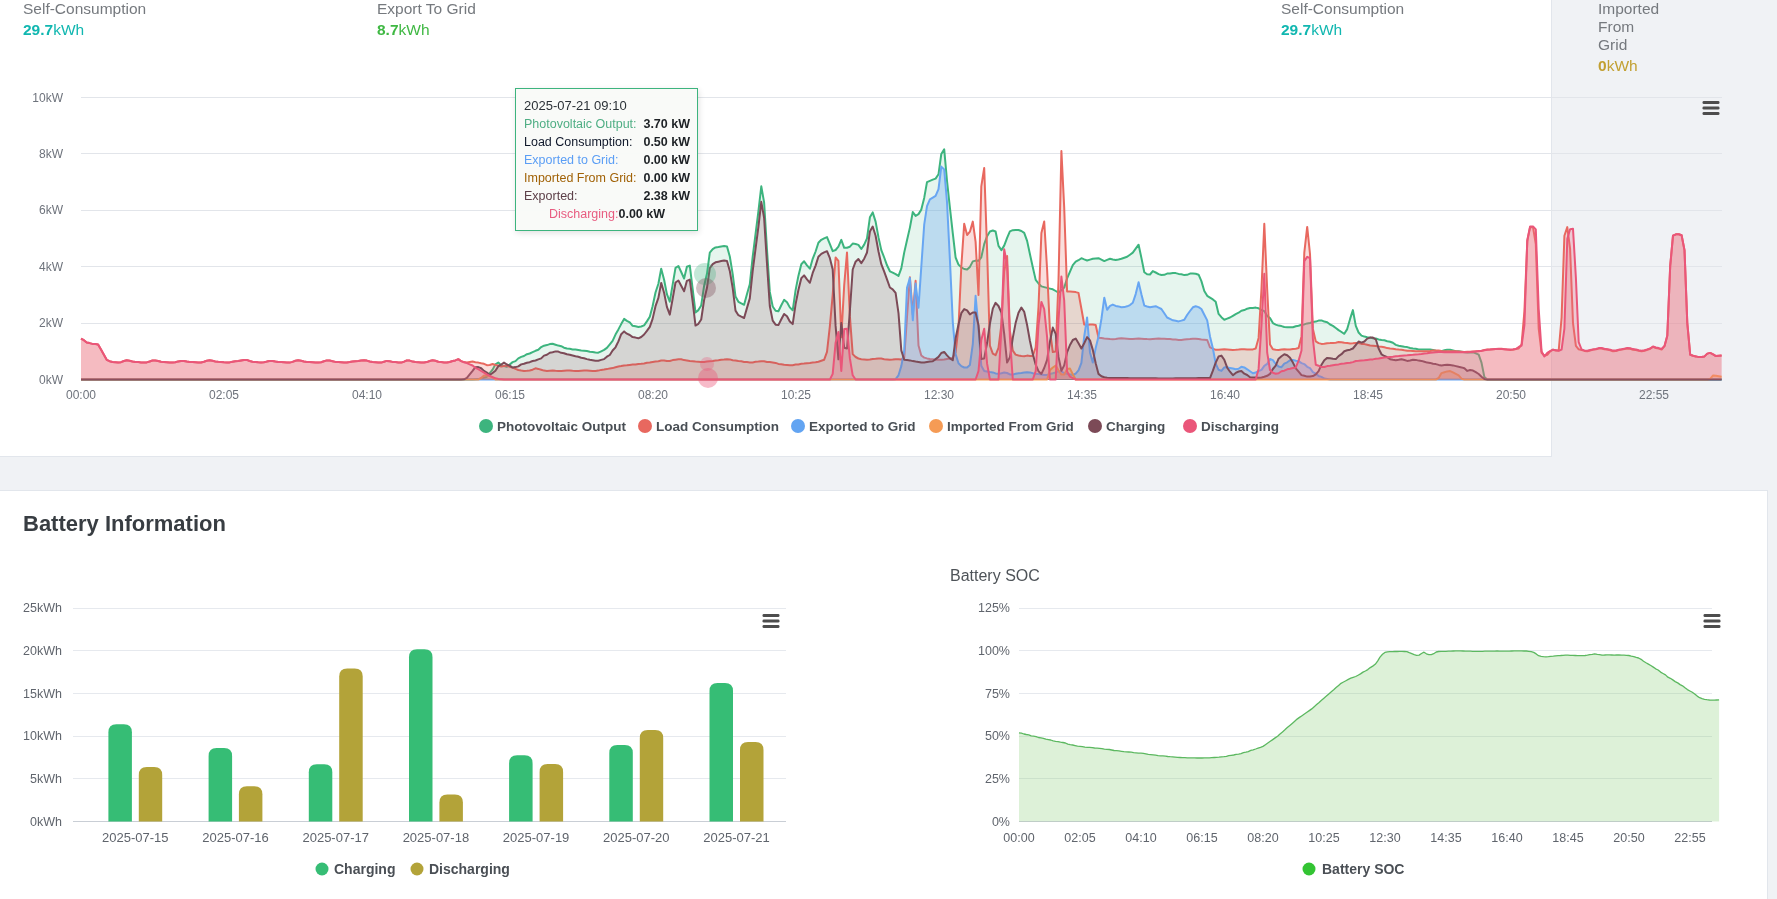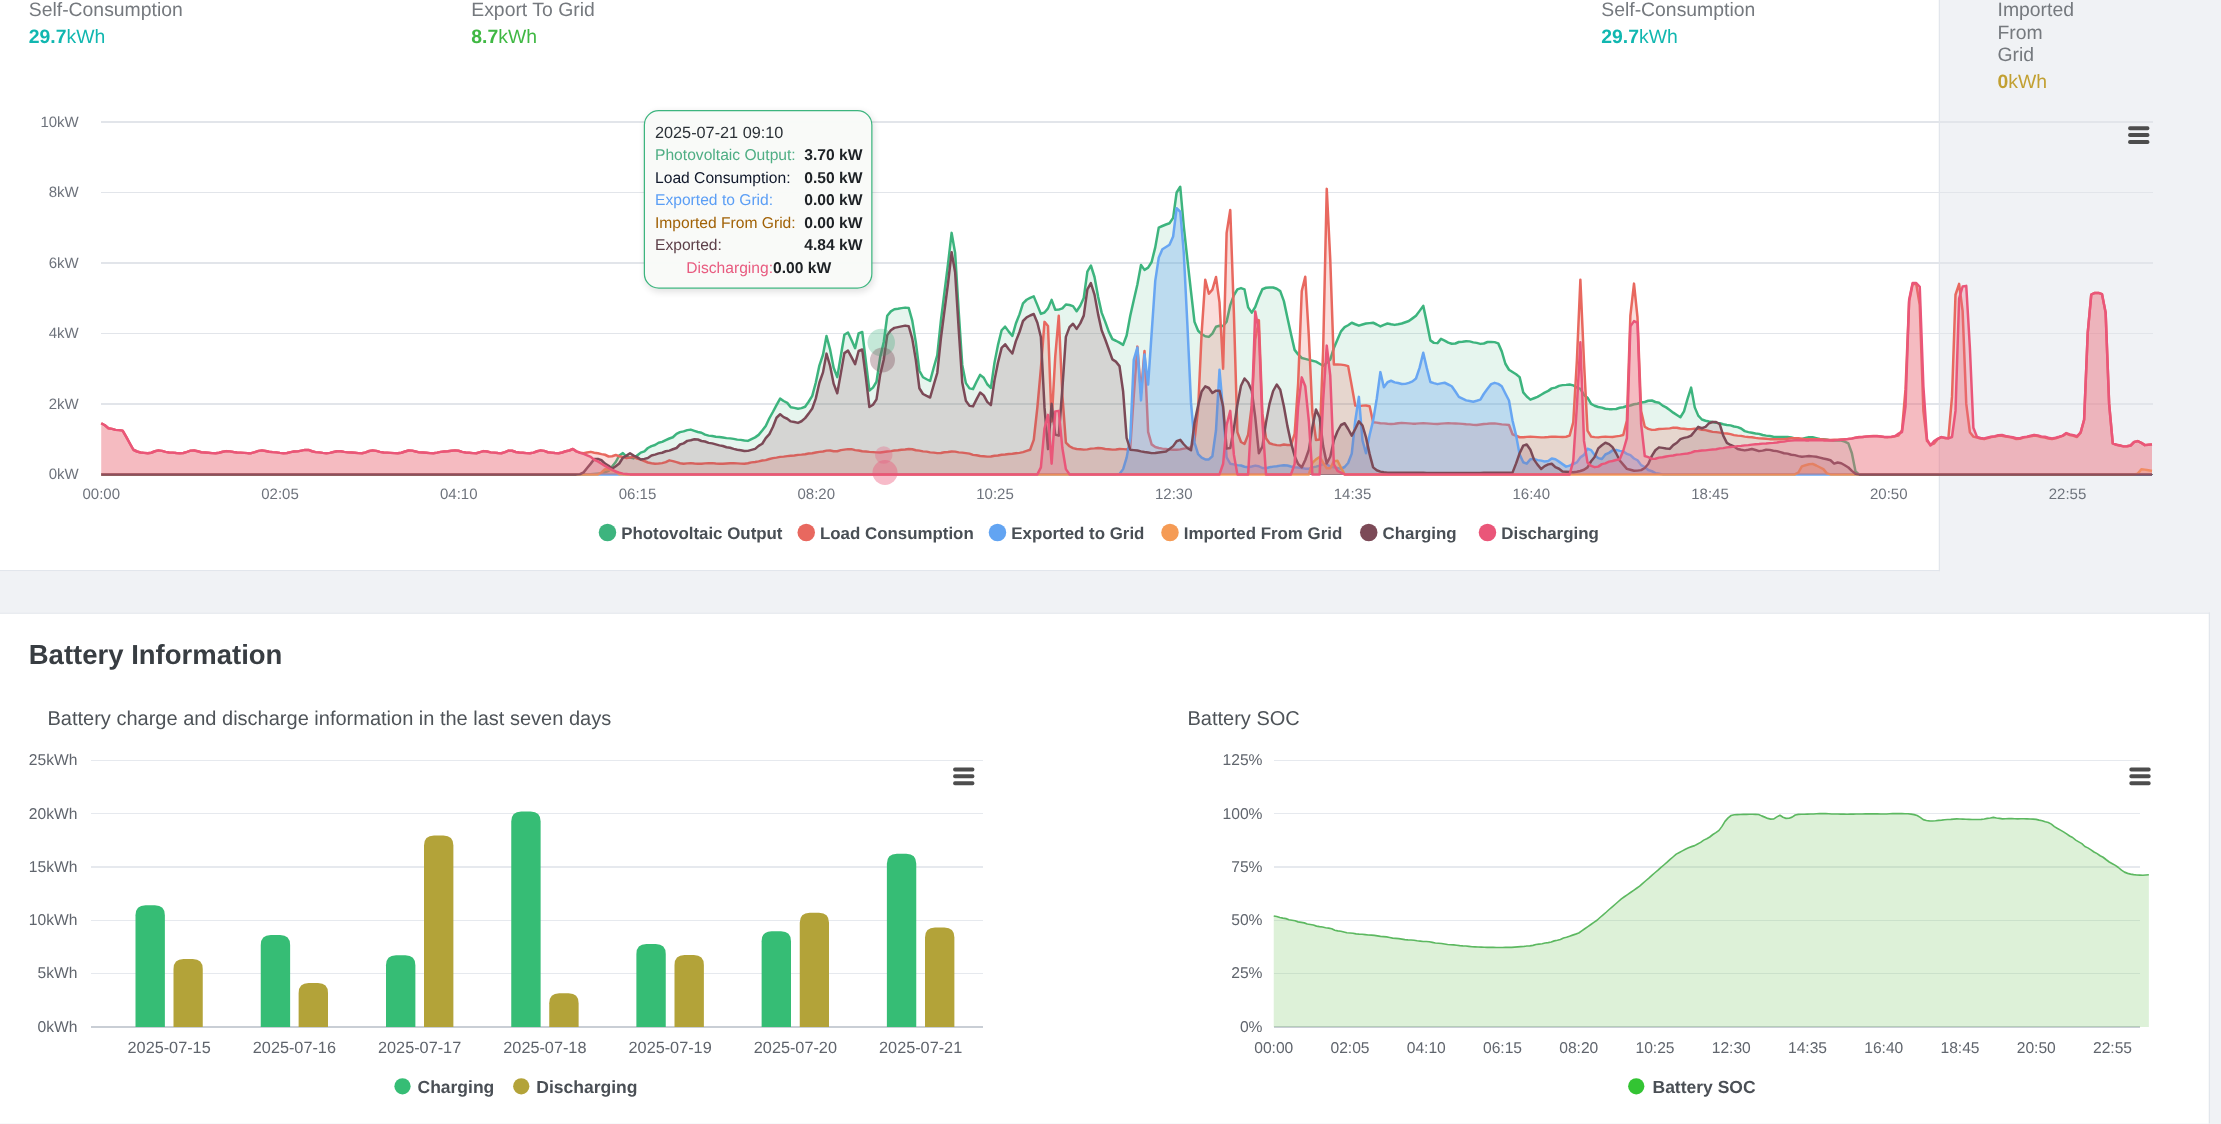--- a/index.html
+++ b/index.html
@@ -62,52 +62,51 @@
 <text x="947" y="431" font-size="13.5" font-weight="bold" fill="#494f55">Imported From Grid</text>
 <circle cx="1095" cy="426" r="7" fill="#7c4a57"></circle>
 <text x="1106" y="431" font-size="13.5" font-weight="bold" fill="#494f55">Charging</text>
 <circle cx="1190" cy="426" r="7" fill="#ea5679"></circle>
 <text x="1201" y="431" font-size="13.5" font-weight="bold" fill="#494f55">Discharging</text>
 <rect x="1702.5" y="100.9" width="17" height="3.2" rx="1.4" fill="#4d4d4d"></rect>
       <rect x="1702.5" y="106.4" width="17" height="3.2" rx="1.4" fill="#4d4d4d"></rect>
       <rect x="1702.5" y="111.9" width="17" height="3.2" rx="1.4" fill="#4d4d4d"></rect>
 </svg>
 <div style="position:absolute;left:515px;top:88px;width:183px;height:143px;box-sizing:border-box;
-background:rgba(249,250,248,0.97);border:1px solid #3db47e;border-radius:12px;padding:8px 7px 6px 8px;
+background:rgba(249,250,248,0.97);border:1px solid #3db47e;border-radius:0;padding:8px 7px 6px 8px;
 font-size:12.5px;white-space:nowrap;box-shadow:1px 2px 6px rgba(0,0,0,0.12)">
 <div style="color:#2b3137;line-height:17px;margin-bottom:1px;font-size:13px">2025-07-21 09:10</div>
 <div style="display:flex;justify-content:space-between;line-height:18px;white-space:nowrap">
         <span style="color:#4fae84">Photovoltaic Output:</span>
         <span style="color:#1d2125;font-weight:bold">3.70 kW</span>
       </div>
       <div style="display:flex;justify-content:space-between;line-height:18px;white-space:nowrap">
         <span style="color:#0f172a">Load Consumption:</span>
         <span style="color:#1d2125;font-weight:bold">0.50 kW</span>
       </div>
       <div style="display:flex;justify-content:space-between;line-height:18px;white-space:nowrap">
         <span style="color:#5b9ef5">Exported to Grid:</span>
         <span style="color:#1d2125;font-weight:bold">0.00 kW</span>
       </div>
       <div style="display:flex;justify-content:space-between;line-height:18px;white-space:nowrap">
         <span style="color:#a16207">Imported From Grid:</span>
         <span style="color:#1d2125;font-weight:bold">0.00 kW</span>
       </div>
       <div style="display:flex;justify-content:space-between;line-height:18px;white-space:nowrap">
         <span style="color:#5d4049">Exported:</span>
-        <span style="color:#1d2125;font-weight:bold">4.84 kW</span>
+        <span style="color:#1d2125;font-weight:bold">2.38 kW</span>
       </div>
       <div style="display:flex;justify-content:center;line-height:18px;white-space:nowrap">
         <span style="color:#e85c80">Discharging:</span>
         <span style="color:#1d2125;font-weight:bold">0.00 kW</span>
       </div>
     </div>
 </div>
 <div class="card" style="left:0;top:490px;width:1768px;height:409px;border-right:1px solid #e2e6ec;border-top:1px solid #e2e6ec">
 <div style="position:absolute;left:23px;top:20px;font-size:22px;font-weight:bold;color:#383d42">Battery Information</div>
-<div style="position:absolute;left:38px;top:76px;font-size:16px;color:#4e5358">Battery charge and discharge information in the last seven days</div>
 <div style="position:absolute;left:950px;top:76px;font-size:16px;color:#4e5358">Battery SOC</div>
 <svg width="1768" height="409" style="position:absolute;left:0;top:-490px;top:0" viewBox="0 490 1768 409">
 <line x1="73" y1="820.5" x2="786" y2="820.5" stroke="#c9ced5" stroke-width="1" shape-rendering="crispEdges"></line>
 <line x1="73" y1="777.8" x2="786" y2="777.8" stroke="#e6e9ee" stroke-width="1" shape-rendering="crispEdges"></line>
 <line x1="73" y1="735.2" x2="786" y2="735.2" stroke="#e6e9ee" stroke-width="1" shape-rendering="crispEdges"></line>
 <line x1="73" y1="692.5" x2="786" y2="692.5" stroke="#e6e9ee" stroke-width="1" shape-rendering="crispEdges"></line>
 <line x1="73" y1="649.9" x2="786" y2="649.9" stroke="#e6e9ee" stroke-width="1" shape-rendering="crispEdges"></line>
 <line x1="73" y1="607.2" x2="786" y2="607.2" stroke="#e6e9ee" stroke-width="1" shape-rendering="crispEdges"></line>
 <path d="M108.4 820.5 L108.4 731.2 Q108.4 723.2 116.4 723.2 L123.9 723.2 Q131.9 723.2 131.9 731.2 L131.9 820.5 Z" fill="#36bd75"></path>
 <path d="M138.8 820.5 L138.8 774.1 Q138.8 766.1 146.8 766.1 L154.2 766.1 Q162.2 766.1 162.2 774.1 L162.2 820.5 Z" fill="#b3a339"></path>

